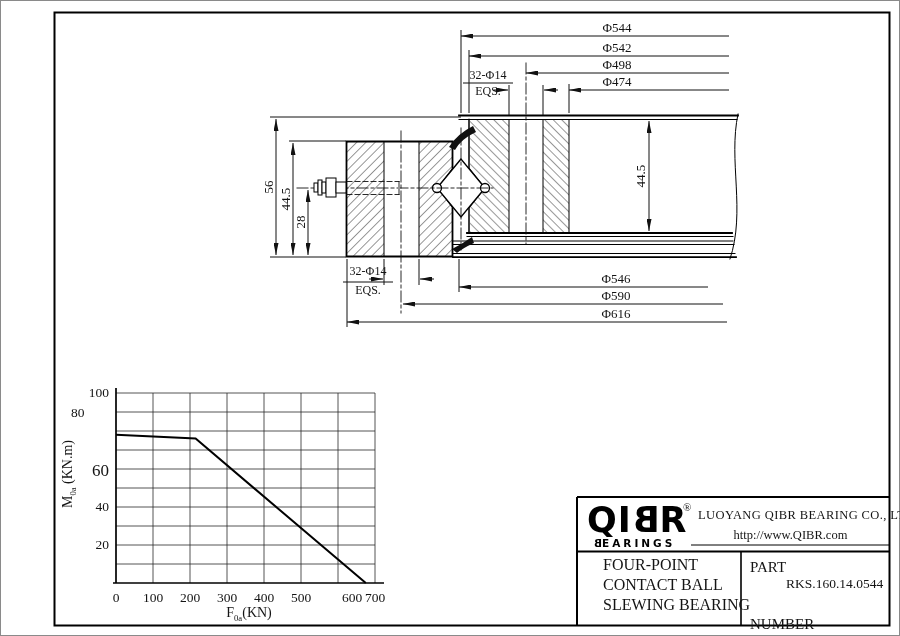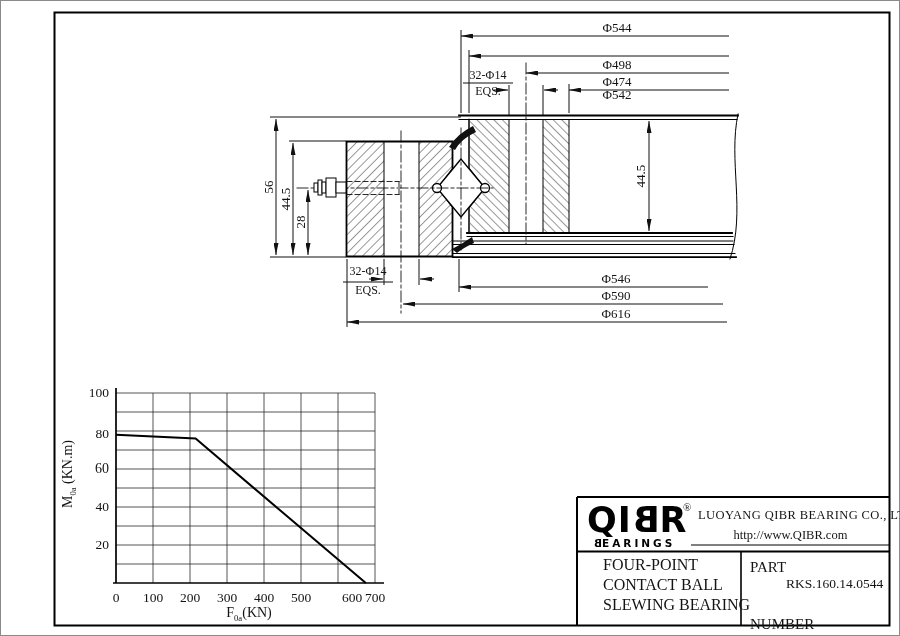--- a/index.html
+++ b/index.html
@@ -165,42 +165,42 @@
   <g stroke="#000">
     <line x1="576" y1="496" x2="889" y2="496" stroke-width="2"></line>
     <line x1="576" y1="496" x2="576" y2="624" stroke-width="2"></line>
     <line x1="576" y1="550.5" x2="889" y2="550.5" stroke-width="2"></line>
     <line x1="740" y1="550.5" x2="740" y2="624" stroke-width="1.6"></line>
     <line x1="690" y1="544" x2="889" y2="544" stroke-width="1"></line>
   </g>
 </svg>
 
 <span class="t dim ctr" style="left:566px;top:20px;width:100px;">Φ544</span>
-<span class="t dim ctr" style="left:566px;top:40px;width:100px;margin-top:47px;">Φ542</span>
+<span class="t dim ctr" style="left:566px;top:40px;width:100px;">Φ542</span>
 <span class="t dim ctr" style="left:566px;top:57px;width:100px;">Φ498</span>
 <span class="t dim ctr" style="left:566px;top:74px;width:100px;">Φ474</span>
 
 <span class="t sm ctr" style="left:462px;top:68px;width:50px;">32-Φ14</span>
 <span class="t sm ctr" style="left:462px;top:84px;width:50px;">EQS.</span>
 
 <span class="t dim ctr" style="left:565px;top:271px;width:100px;">Φ546</span>
 <span class="t dim ctr" style="left:565px;top:288px;width:100px;">Φ590</span>
 <span class="t dim ctr" style="left:565px;top:306px;width:100px;">Φ616</span>
 
 <span class="t sm ctr" style="left:342px;top:264px;width:50px;">32-Φ14</span>
 <span class="t sm ctr" style="left:342px;top:283px;width:50px;">EQS.</span>
 
 <span class="t dim vlabel" style="left:268px;top:186px;">56</span>
 <span class="t dim vlabel" style="left:285px;top:198px;">44.5</span>
 <span class="t dim vlabel" style="left:300px;top:221px;">28</span>
 <span class="t dim vlabel" style="left:640px;top:175px;">44.5</span>
 
 <span class="t" style="left:70px;top:384px;width:38px;text-align:right;font-size:13.5px;">100</span>
-<span class="t" style="left:70px;top:425px;width:38px;text-align:right;font-size:13.5px;">80</span>
-<span class="t" style="left:70px;top:460px;width:38px;text-align:right;font-size:14px;">60</span>
+<span class="t" style="left:70px;top:404px;width:38px;text-align:left;font-size:13.5px;">80</span>
+<span class="t" style="left:70px;top:460px;width:38px;text-align:right;font-size:17px;">60</span>
 <span class="t" style="left:70px;top:498px;width:38px;text-align:right;font-size:13.5px;">40</span>
 <span class="t" style="left:70px;top:536px;width:38px;text-align:right;font-size:13.5px;">20</span>
 
 <span class="t ctr" style="left:95px;top:589px;width:40px;font-size:13.5px;">0</span>
 <span class="t ctr" style="left:132px;top:589px;width:40px;font-size:13.5px;">100</span>
 <span class="t ctr" style="left:169px;top:589px;width:40px;font-size:13.5px;">200</span>
 <span class="t ctr" style="left:206px;top:589px;width:40px;font-size:13.5px;">300</span>
 <span class="t ctr" style="left:243px;top:589px;width:40px;font-size:13.5px;">400</span>
 <span class="t ctr" style="left:280px;top:589px;width:40px;font-size:13.5px;">500</span>
 <span class="t ctr" style="left:331px;top:589px;width:40px;font-size:13.5px;">600</span>

